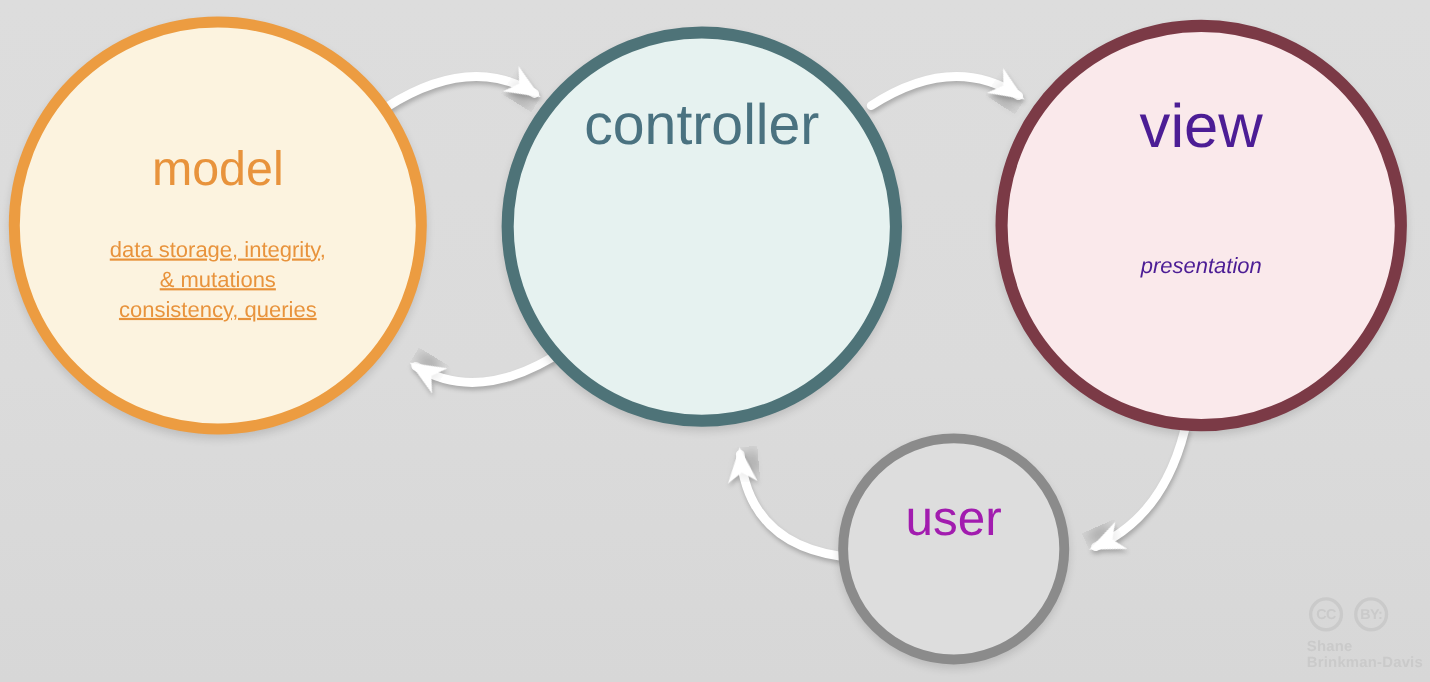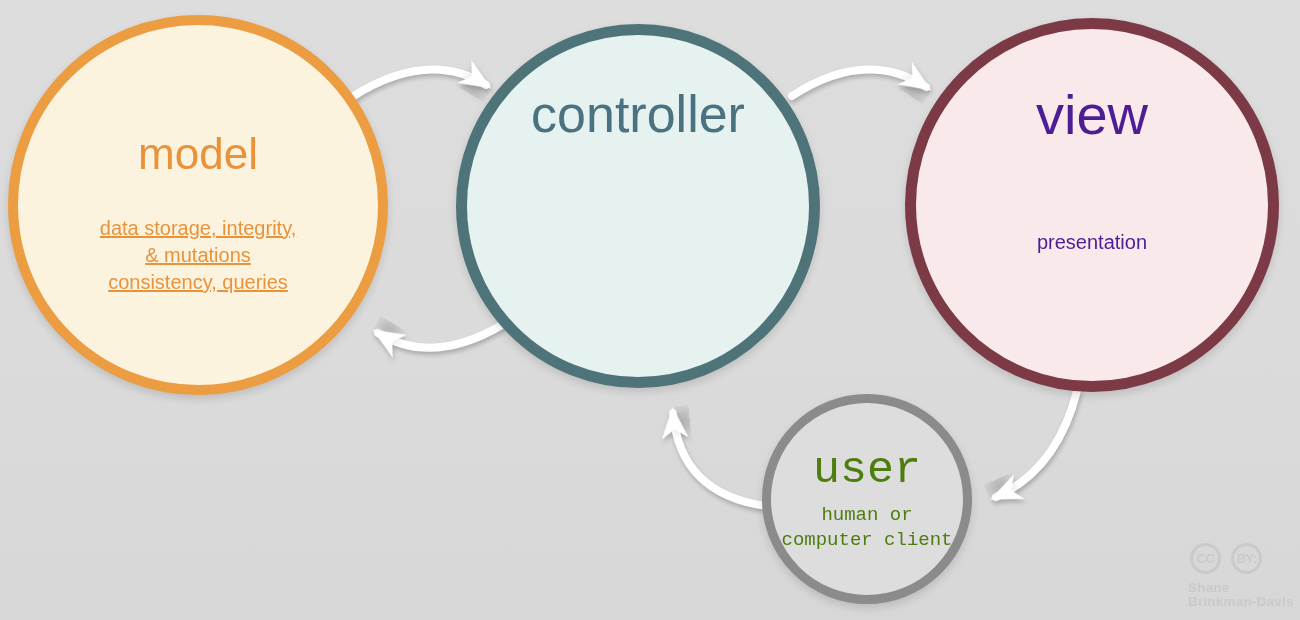--- a/index.html
+++ b/index.html
@@ -50,21 +50,21 @@
   .node-view       { left: 905px; top: 18px;  width: 374px; height: 374px; border-width: 11px; }
   .node-user       { left: 762px; top: 394px; width: 210px; height: 210px; border-width: 9px; }
 
   .node-model .node-title      { top: 62px; font-size: 44px; margin-top: 44px; }
   .node-controller .node-title { top: 52px; font-size: 52px; }
   .node-view .node-title       { top: 57px; font-size: 56px; }
   .node-user .node-title       { top: 44px; font-size: 45px; }
 
   .node-model .node-desc      { top: 190px; font-size: 20px; text-decoration: underline; }
   .node-controller .node-desc { top: 180px; font-size: 20px; }
-  .node-view .node-desc       { top: 200px; font-size: 20px; }
+  .node-view .node-desc       { top: 200px; font-size: 20px; font-style: italic; }
   .node-user .node-desc       { top: 100px; font-size: 19px; }
   .node-user .node-desc div   { line-height: 25px; }
 
   .attribution {
     position: absolute;
     left: 1188px;
     top: 543px;
     width: 112px;
     color: #CACACA;
   }
@@ -126,26 +126,22 @@
     </div>
   </div>
 
   <div class="node node-view" style="border-color: rgb(123, 58, 70); background-color: rgb(250, 233, 235); color: #4c1d95;">
     <div class="node-title">view</div>
     <div class="node-desc">
       <div>presentation</div>
     </div>
   </div>
 
-  <div class="node node-user" style="border-color: rgb(139, 139, 139); background-color: rgb(221, 221, 221); color: #4d7c0f; font-family: Liberation Mono, monospace;">
+  <div class="node node-user" style="border-color: rgb(139, 139, 139); background-color: rgb(221, 221, 221); color: #a21caf;">
     <div class="node-title">user</div>
-    <div class="node-desc">
-      <div>human or</div>
-      <div>computer client</div>
-    </div>
   </div>
 
   <div class="attribution">
     <div class="cc-badges">
       <span class="cc-badge">CC</span>
       <span class="cc-badge">BY:</span>
     </div>
     <div class="author">
       <div>Shane</div>
       <div>Brinkman-Davis</div>

